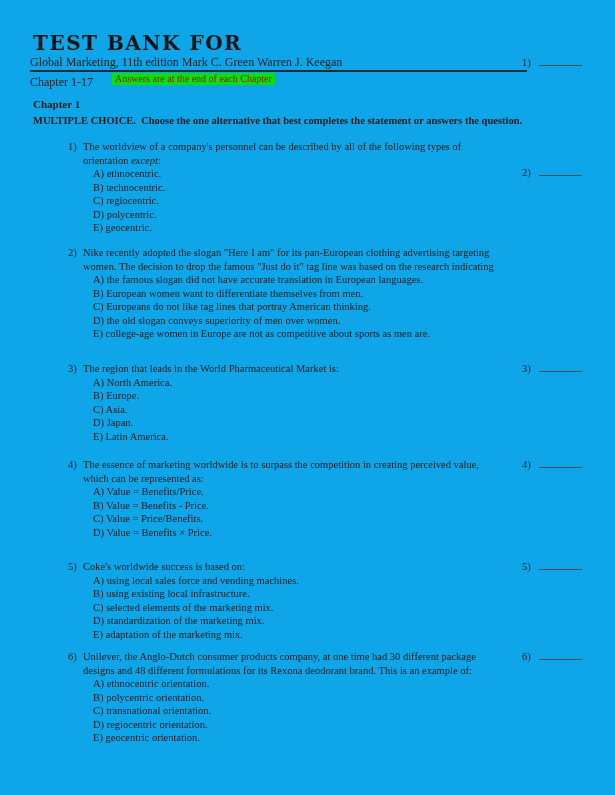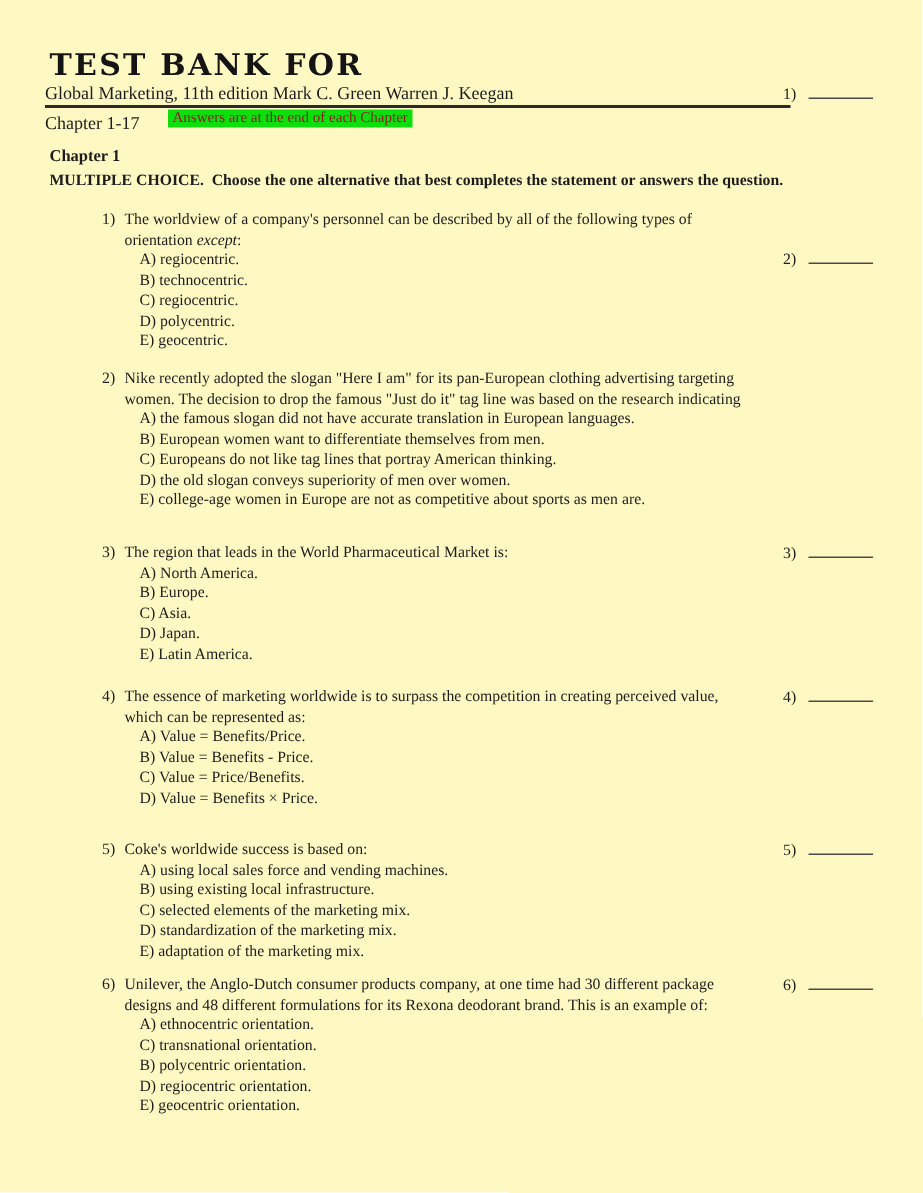--- a/index.html
+++ b/index.html
@@ -1,20 +1,20 @@
 <!DOCTYPE html>
 <html><head>
 <meta charset="utf-8">
 <style>
   html, body { margin: 0; padding: 0; background: #ffffff; }
   .page {
     position: relative;
     width: 615px;
     height: 795px;
-    background: #fef9c3;
+    background: #0ea5e9;
     font-family: "Liberation Serif", serif;
     color: #1c1c1c;
     overflow: hidden;
   }
   .doc-title {
     position: absolute;
     left: 33px;
     top: 31px;
     margin: 0;
     font-family: "DejaVu Serif", serif;
@@ -112,21 +112,21 @@
   <div class="highlight-note" id="highlight-note" style="background: rgb(13, 223, 13); color: rgb(139, 26, 26);">Answers are at the end of each Chapter</div>
 
   <div class="chapter-heading">Chapter 1</div>
   <div class="instructions">MULTIPLE CHOICE.  Choose the one alternative that best completes the statement or answers the question.</div>
 
   <div id="questions">
       <div class="question" style="top: 140px;">
         <span class="qnum">1)</span>
         <div class="qline"><span>The worldview of a company's personnel can be described by all of the following types of</span></div>
         <div class="qline"><span>orientation </span><span class="it">except</span><span>:</span></div>
-        <div class="opt">A) regiocentric.</div>
+        <div class="opt">A) ethnocentric.</div>
         <div class="opt">B) technocentric.</div>
         <div class="opt">C) regiocentric.</div>
         <div class="opt">D) polycentric.</div>
         <div class="opt">E) geocentric.</div>
       </div>
       <div class="question" style="top: 246px;">
         <span class="qnum">2)</span>
         <div class="qline"><span>Nike recently adopted the slogan "Here I am" for its pan-European clothing advertising targeting</span></div>
         <div class="qline"><span>women. The decision to drop the famous "Just do it" tag line was based on the research indicating</span></div>
         <div class="opt">A) the famous slogan did not have accurate translation in European languages.</div>
@@ -160,22 +160,22 @@
         <div class="opt">B) using existing local infrastructure.</div>
         <div class="opt">C) selected elements of the marketing mix.</div>
         <div class="opt">D) standardization of the marketing mix.</div>
         <div class="opt">E) adaptation of the marketing mix.</div>
       </div>
       <div class="question" style="top: 650px;">
         <span class="qnum">6)</span>
         <div class="qline"><span>Unilever, the Anglo-Dutch consumer products company, at one time had 30 different package</span></div>
         <div class="qline"><span>designs and 48 different formulations for its Rexona deodorant brand. This is an example of:</span></div>
         <div class="opt">A) ethnocentric orientation.</div>
+        <div class="opt">B) polycentric orientation.</div>
         <div class="opt">C) transnational orientation.</div>
-        <div class="opt">B) polycentric orientation.</div>
         <div class="opt">D) regiocentric orientation.</div>
         <div class="opt">E) geocentric orientation.</div>
       </div>
     </div>
   <div id="blanks">
       <div class="blank" style="top: 56px;"><span class="blank-label">1)</span><span class="blank-line"></span></div>
       <div class="blank" style="top: 166px;"><span class="blank-label">2)</span><span class="blank-line"></span></div>
       <div class="blank" style="top: 362px;"><span class="blank-label">3)</span><span class="blank-line"></span></div>
       <div class="blank" style="top: 458px;"><span class="blank-label">4)</span><span class="blank-line"></span></div>
       <div class="blank" style="top: 560px;"><span class="blank-label">5)</span><span class="blank-line"></span></div>

